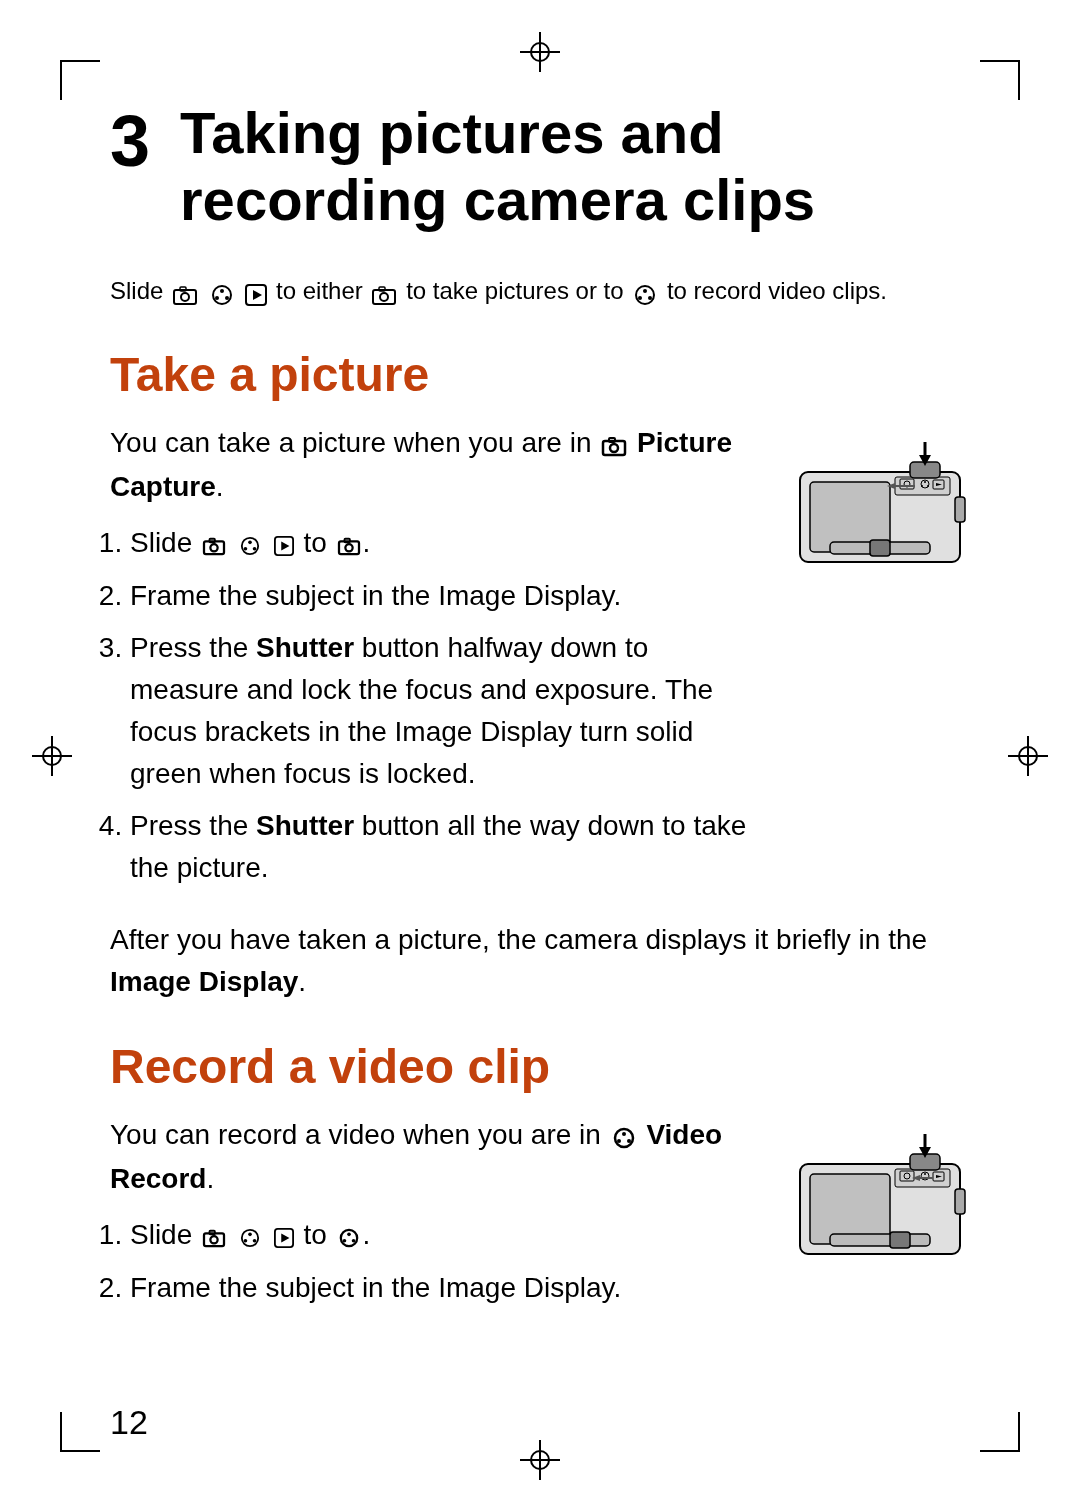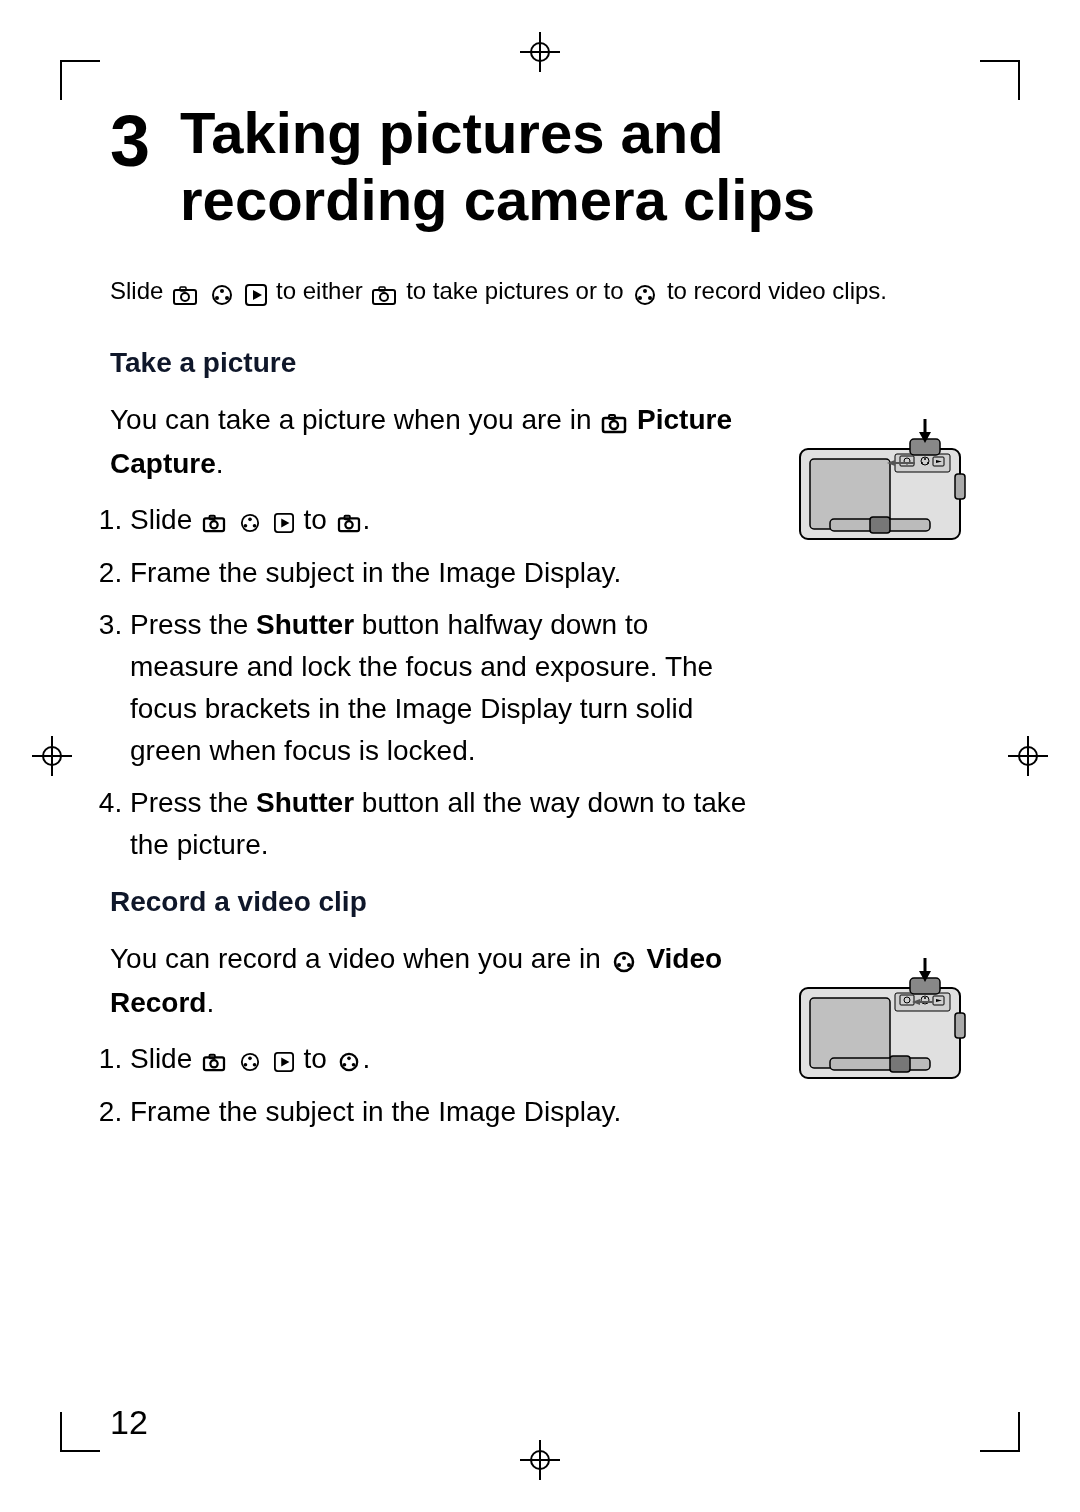--- a/index.html
+++ b/index.html
@@ -85,23 +85,23 @@
 
     
     .intro-para {
       font-size: 24px;
       line-height: 1.5;
       margin-bottom: 36px;
     }
 
     
     .section-heading {
-      font-size: 28px;
+      font-size: 48px;
       font-weight: bold;
-      color: #0f172a;
+      color: #c2410c;
       margin-bottom: 20px;
     }
 
     
     .section-with-image {
       display: flex;
       align-items: flex-start;
       gap: 32px;
       margin-bottom: 0;
     }
@@ -329,20 +329,24 @@
         <polygon points="139,33 145,44 151,33" fill="#000"></polygon>
 
         <rect x="175" y="75" width="10" height="25" rx="3" fill="#aaa" stroke="#000" stroke-width="1.5"></rect>
 
         <rect x="50" y="120" width="100" height="12" rx="4" fill="#bbb" stroke="#000" stroke-width="1.5"></rect>
         <rect x="90" y="118" width="20" height="16" rx="3" fill="#777" stroke="#000" stroke-width="1.5"></rect>
       </svg>
     </div>
   </div>
 
+  <div class="after-para">
+    <span>After you have taken a picture, the camera displays it briefly in the</span>
+    <span class="bold">Image Display</span><span>.</span>
+  </div>
 
   <div class="section-heading">Record a video clip</div>
 
   <div class="section-with-image">
     <div class="section-text">
       <div class="para">
         <span>You can record a video when you are in</span>
         <span class="icon-inline">
           <svg width="26" height="22" viewBox="0 0 26 22" style="vertical-align:middle;">
             <circle cx="13" cy="11" r="9" fill="none" stroke="#000" stroke-width="2.5"></circle>

